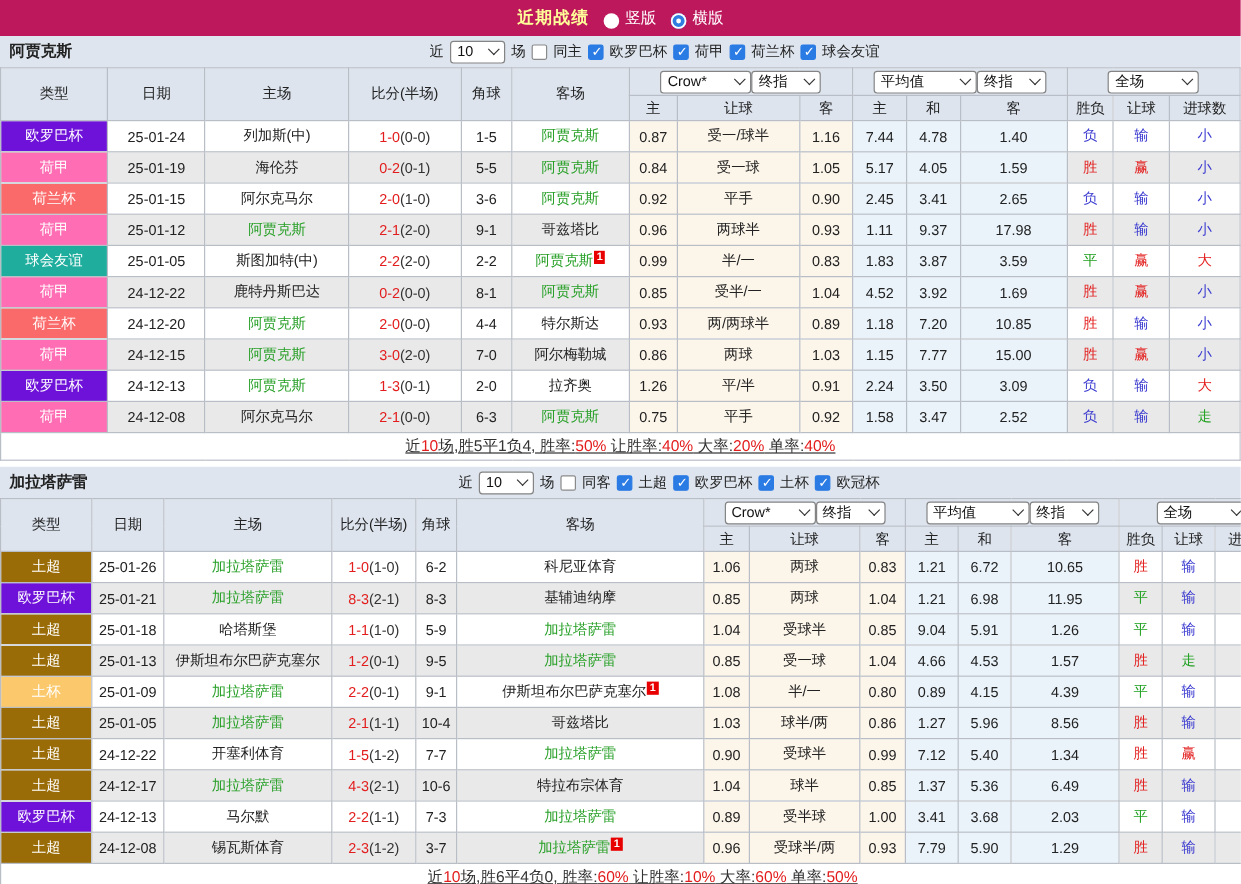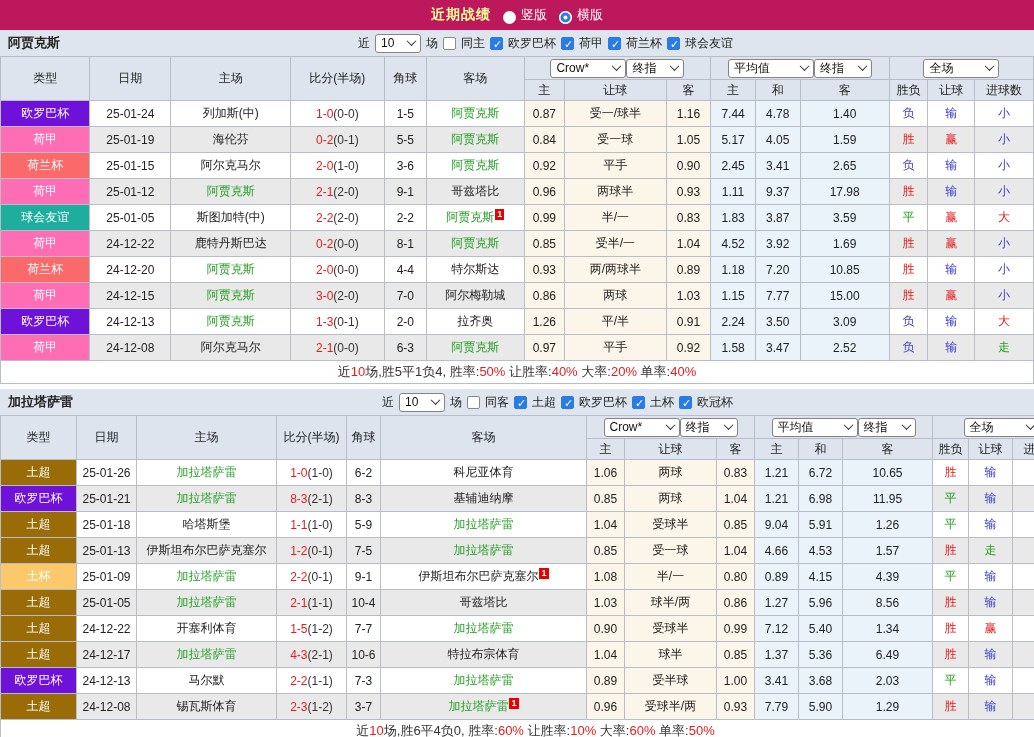--- a/index.html
+++ b/index.html
@@ -70,21 +70,21 @@
   td.cell-type { color:#fff; }
   .score-main { color:#e31d1d; }
   .score-half { color:#333;margin-top:28px; }
   .team-hl { color:#28a028; }
   .redcard {
     display:inline-block; background:#e80000; color:#fff;
     font-size:9px; line-height:11px; padding:0 2px; margin-left:1px;
     vertical-align:top; font-weight:bold;
   }
   .res-red { color:#e31d1d; } .res-blue { color:#3b3bd0; } .res-green { color:#1fa01f; }
-  tfoot td { height:23px; background:#fff; font-size:13px; color:#333; }
+  tfoot td { height:23px; background:#fff; font-size:13px; color:#333;text-decoration:underline; }
   .sum-red { color:#e31d1d; }
   .hdr-selects { display:flex; align-items:center; justify-content:center; gap:0; }
 </style>
 </head>
 <body>
 
 <div class="topbar">
   <span class="topbar-title">近期战绩</span>
   <span class="radio-item">
     <span class="radio"></span>
@@ -337,21 +337,21 @@
             <td class="res-blue">输</td>
             <td class="res-red">大</td>
           </tr>
           <tr class="even">
             <td class="cell-type" style="background: rgb(255, 110, 180);">荷甲</td>
             <td>24-12-08</td>
             <td><span>阿尔克马尔</span></td>
             <td><span class="score-main">2-1</span><span class="score-half">(0-0)</span></td>
             <td>6-3</td>
             <td><span class="team-hl">阿贾克斯</span></td>
-            <td class="col-crow">0.97</td>
+            <td class="col-crow">0.75</td>
             <td class="col-crow">平手</td>
             <td class="col-crow">0.92</td>
             <td class="col-avg">1.58</td>
             <td class="col-avg">3.47</td>
             <td class="col-avg">2.52</td>
             <td class="res-blue">负</td>
             <td class="res-blue">输</td>
             <td class="res-green">走</td>
           </tr>
         </tbody>
@@ -499,21 +499,21 @@
             <td class="col-avg">1.26</td>
             <td class="res-green">平</td>
             <td class="res-blue">输</td>
             <td class="res-blue">小</td>
           </tr>
           <tr class="even">
             <td class="cell-type" style="background: rgb(154, 108, 8);">土超</td>
             <td>25-01-13</td>
             <td><span>伊斯坦布尔巴萨克塞尔</span></td>
             <td><span class="score-main">1-2</span><span class="score-half">(0-1)</span></td>
-            <td>7-5</td>
+            <td>9-5</td>
             <td><span class="team-hl">加拉塔萨雷</span></td>
             <td class="col-crow">0.85</td>
             <td class="col-crow">受一球</td>
             <td class="col-crow">1.04</td>
             <td class="col-avg">4.66</td>
             <td class="col-avg">4.53</td>
             <td class="col-avg">1.57</td>
             <td class="res-red">胜</td>
             <td class="res-green">走</td>
             <td class="res-blue">小</td>

